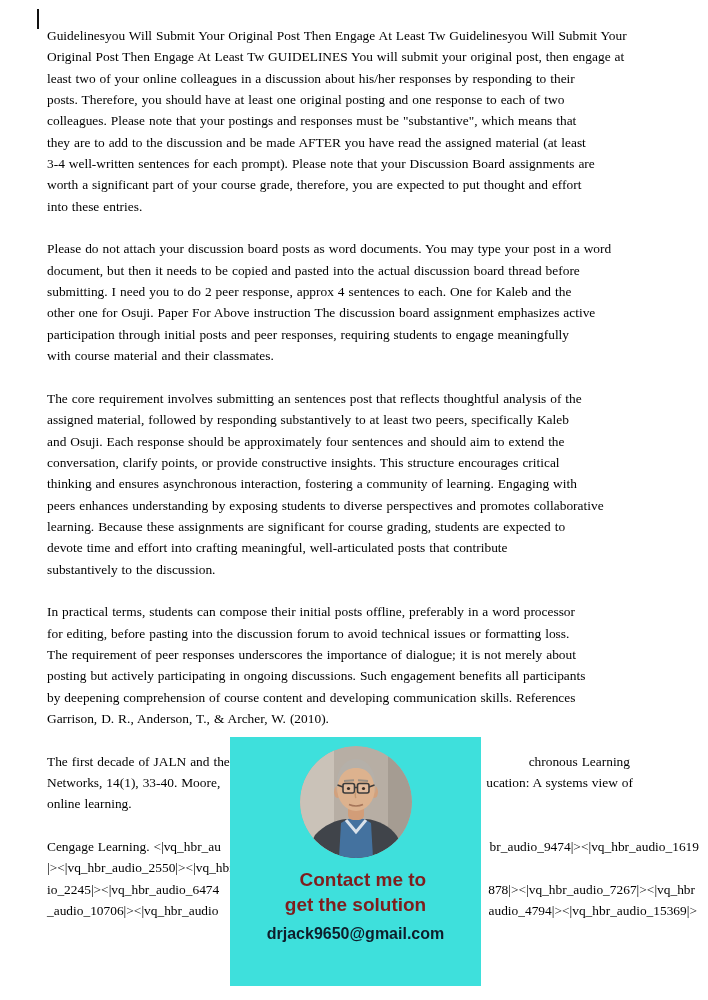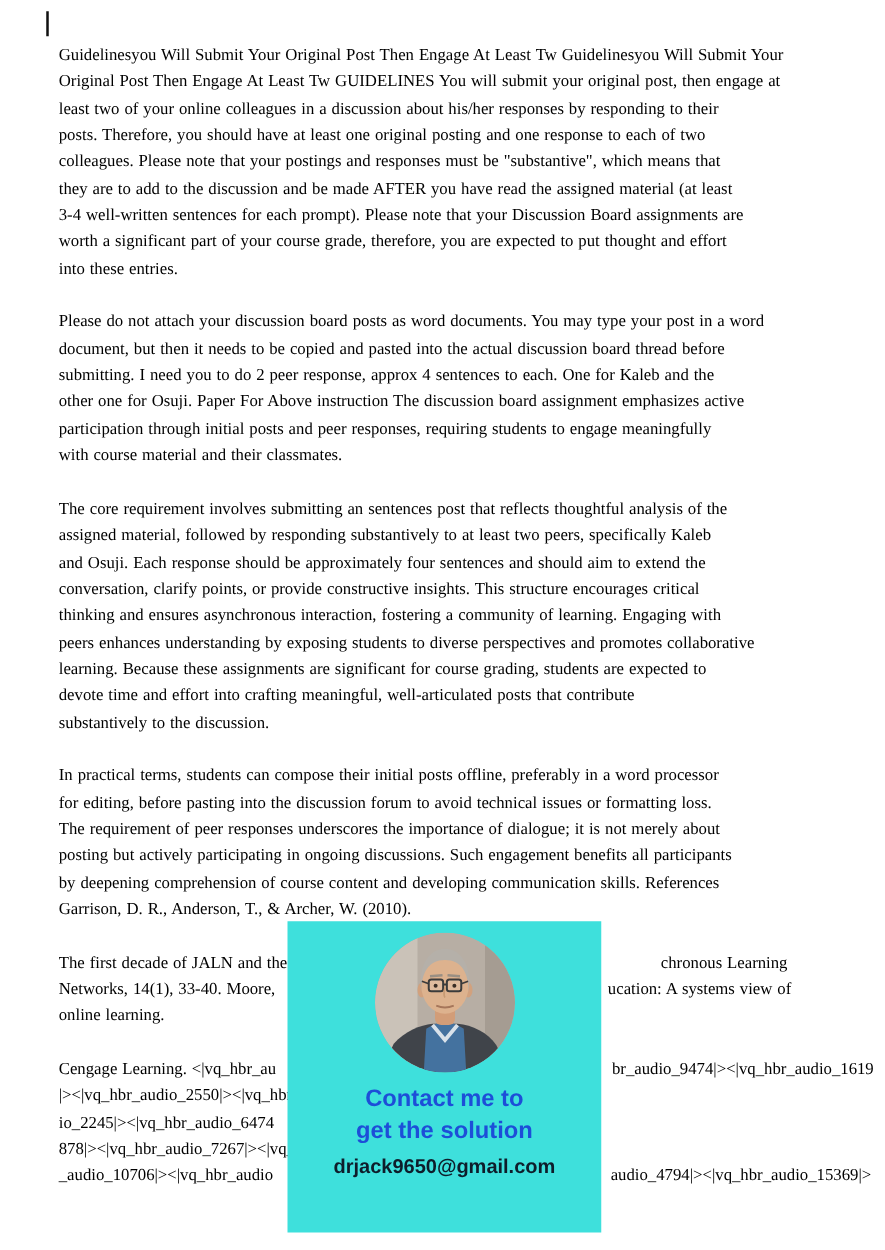--- a/index.html
+++ b/index.html
@@ -7,43 +7,43 @@
   body { font-family:"Liberation Serif", serif; }
   .page {
     position:relative; width:708px; height:1000px;
     background:#ffffff; overflow:hidden;
   }
   .caret {
     position:absolute; left:37px; top:9px; width:2px; height:20px;
     background:#111111;
   }
   .doc {
-    position:absolute; left:47px; top:33px; width:614px;
+    position:absolute; left:47px; top:25px; width:614px;
     font-size:13.4px; line-height:21.35px; color:#000000;
     word-spacing:0.6px;
   }
   .paragraph { margin-bottom:21.35px; }
   .paragraph:last-child { margin-bottom:0; }
   .line { white-space:pre; }
   .line.split { display:flex; justify-content:space-between; }
   .card {
     position:absolute; left:230px; top:737px; width:251px; height:249px;
     display:flex; flex-direction:column; align-items:center;
     padding-top:9px; z-index:5;
   }
   .photo {
     width:112px; height:112px; border-radius:50%; overflow:hidden;
     flex:0 0 auto;
   }
   .photo svg { display:block; }
   .heading {
-    margin-top:9px; text-align:center;
+    margin-top:9px; text-align:right;
     font-family:"Liberation Sans", sans-serif;
     font-weight:700; font-size:19px; line-height:25px;
-    color:#1d4ed8;
+    color:#7f1d1d;
   }
   .email {
     margin-top:8px; text-align:center;
     font-family:Liberation Sans, sans-serif;
     font-weight:700; font-size:16px; color:#0e1d2b;
   }
 </style>
 </head>
 <body>
 
@@ -91,21 +91,21 @@
         <div class="line">Garrison, D. R., Anderson, T., &amp; Archer, W. (2010).</div>
       </div>
       <div class="paragraph">
         <div class="line split" style="margin-right: 31px;"><span>The first decade of JALN and the</span><span>chronous Learning</span></div>
         <div class="line split" style="margin-right: 28px;"><span>Networks, 14(1), 33-40. Moore,</span><span>ucation: A systems view of</span></div>
         <div class="line">online learning.</div>
       </div>
       <div class="paragraph">
         <div class="line split" style="margin-right: -38px;"><span>Cengage Learning. &lt;|vq_hbr_au</span><span>br_audio_9474|&gt;&lt;|vq_hbr_audio_1619</span></div>
         <div class="line split" style="margin-right: -39px;"><span>|&gt;&lt;|vq_hbr_audio_2550|&gt;&lt;|vq_hbr_aud</span></div>
-        <div class="line split" style="margin-right: -34px; flex-direction: column;"><span>io_2245|&gt;&lt;|vq_hbr_audio_6474</span><span>878|&gt;&lt;|vq_hbr_audio_7267|&gt;&lt;|vq_hbr</span></div>
+        <div class="line split" style="margin-right: -34px;"><span>io_2245|&gt;&lt;|vq_hbr_audio_6474</span><span>878|&gt;&lt;|vq_hbr_audio_7267|&gt;&lt;|vq_hbr</span></div>
         <div class="line split" style="margin-right: -36px; gap: 40px;"><span>_audio_10706|&gt;&lt;|vq_hbr_audio</span><span>audio_4794|&gt;&lt;|vq_hbr_audio_15369|&gt;</span></div>
       </div>
     </div>
 
   <div class="card" style="background: rgb(62, 224, 220);">
     <div class="photo">
       <svg viewBox="0 0 112 112" width="112" height="112" aria-hidden="true">
         <defs>
             <clipPath id="pc">
               <circle cx="56" cy="56" r="56"></circle>

